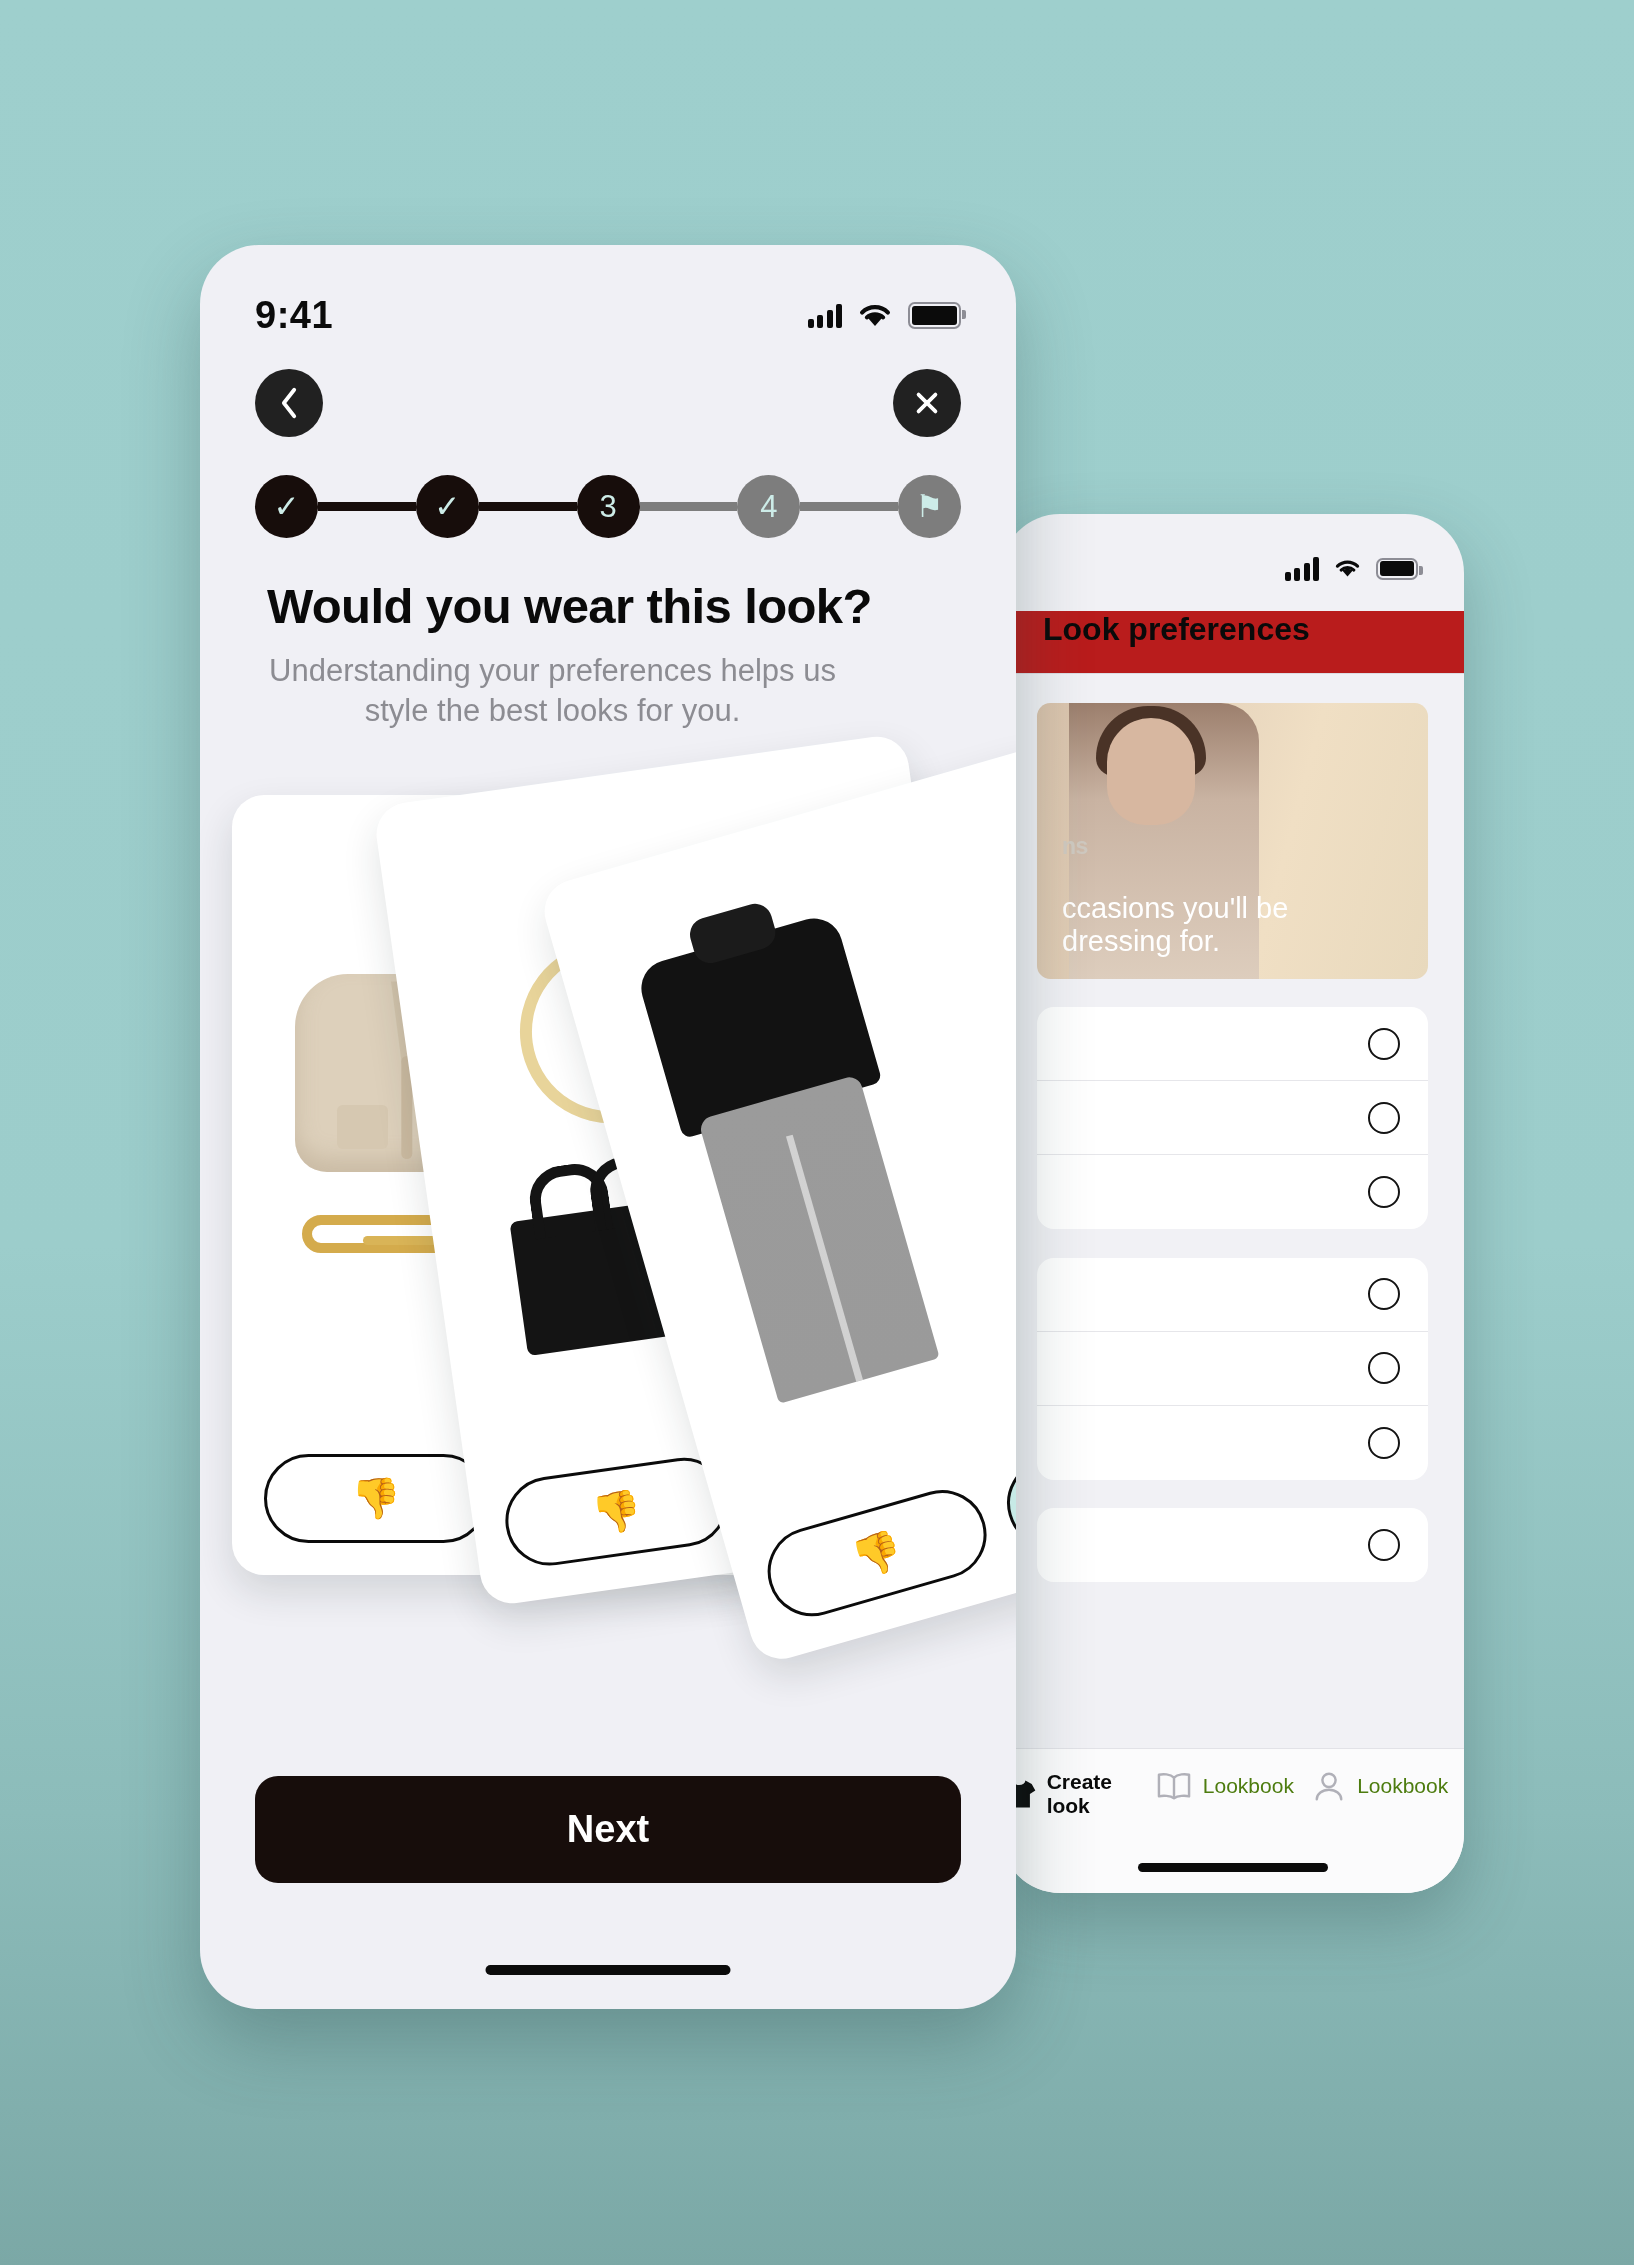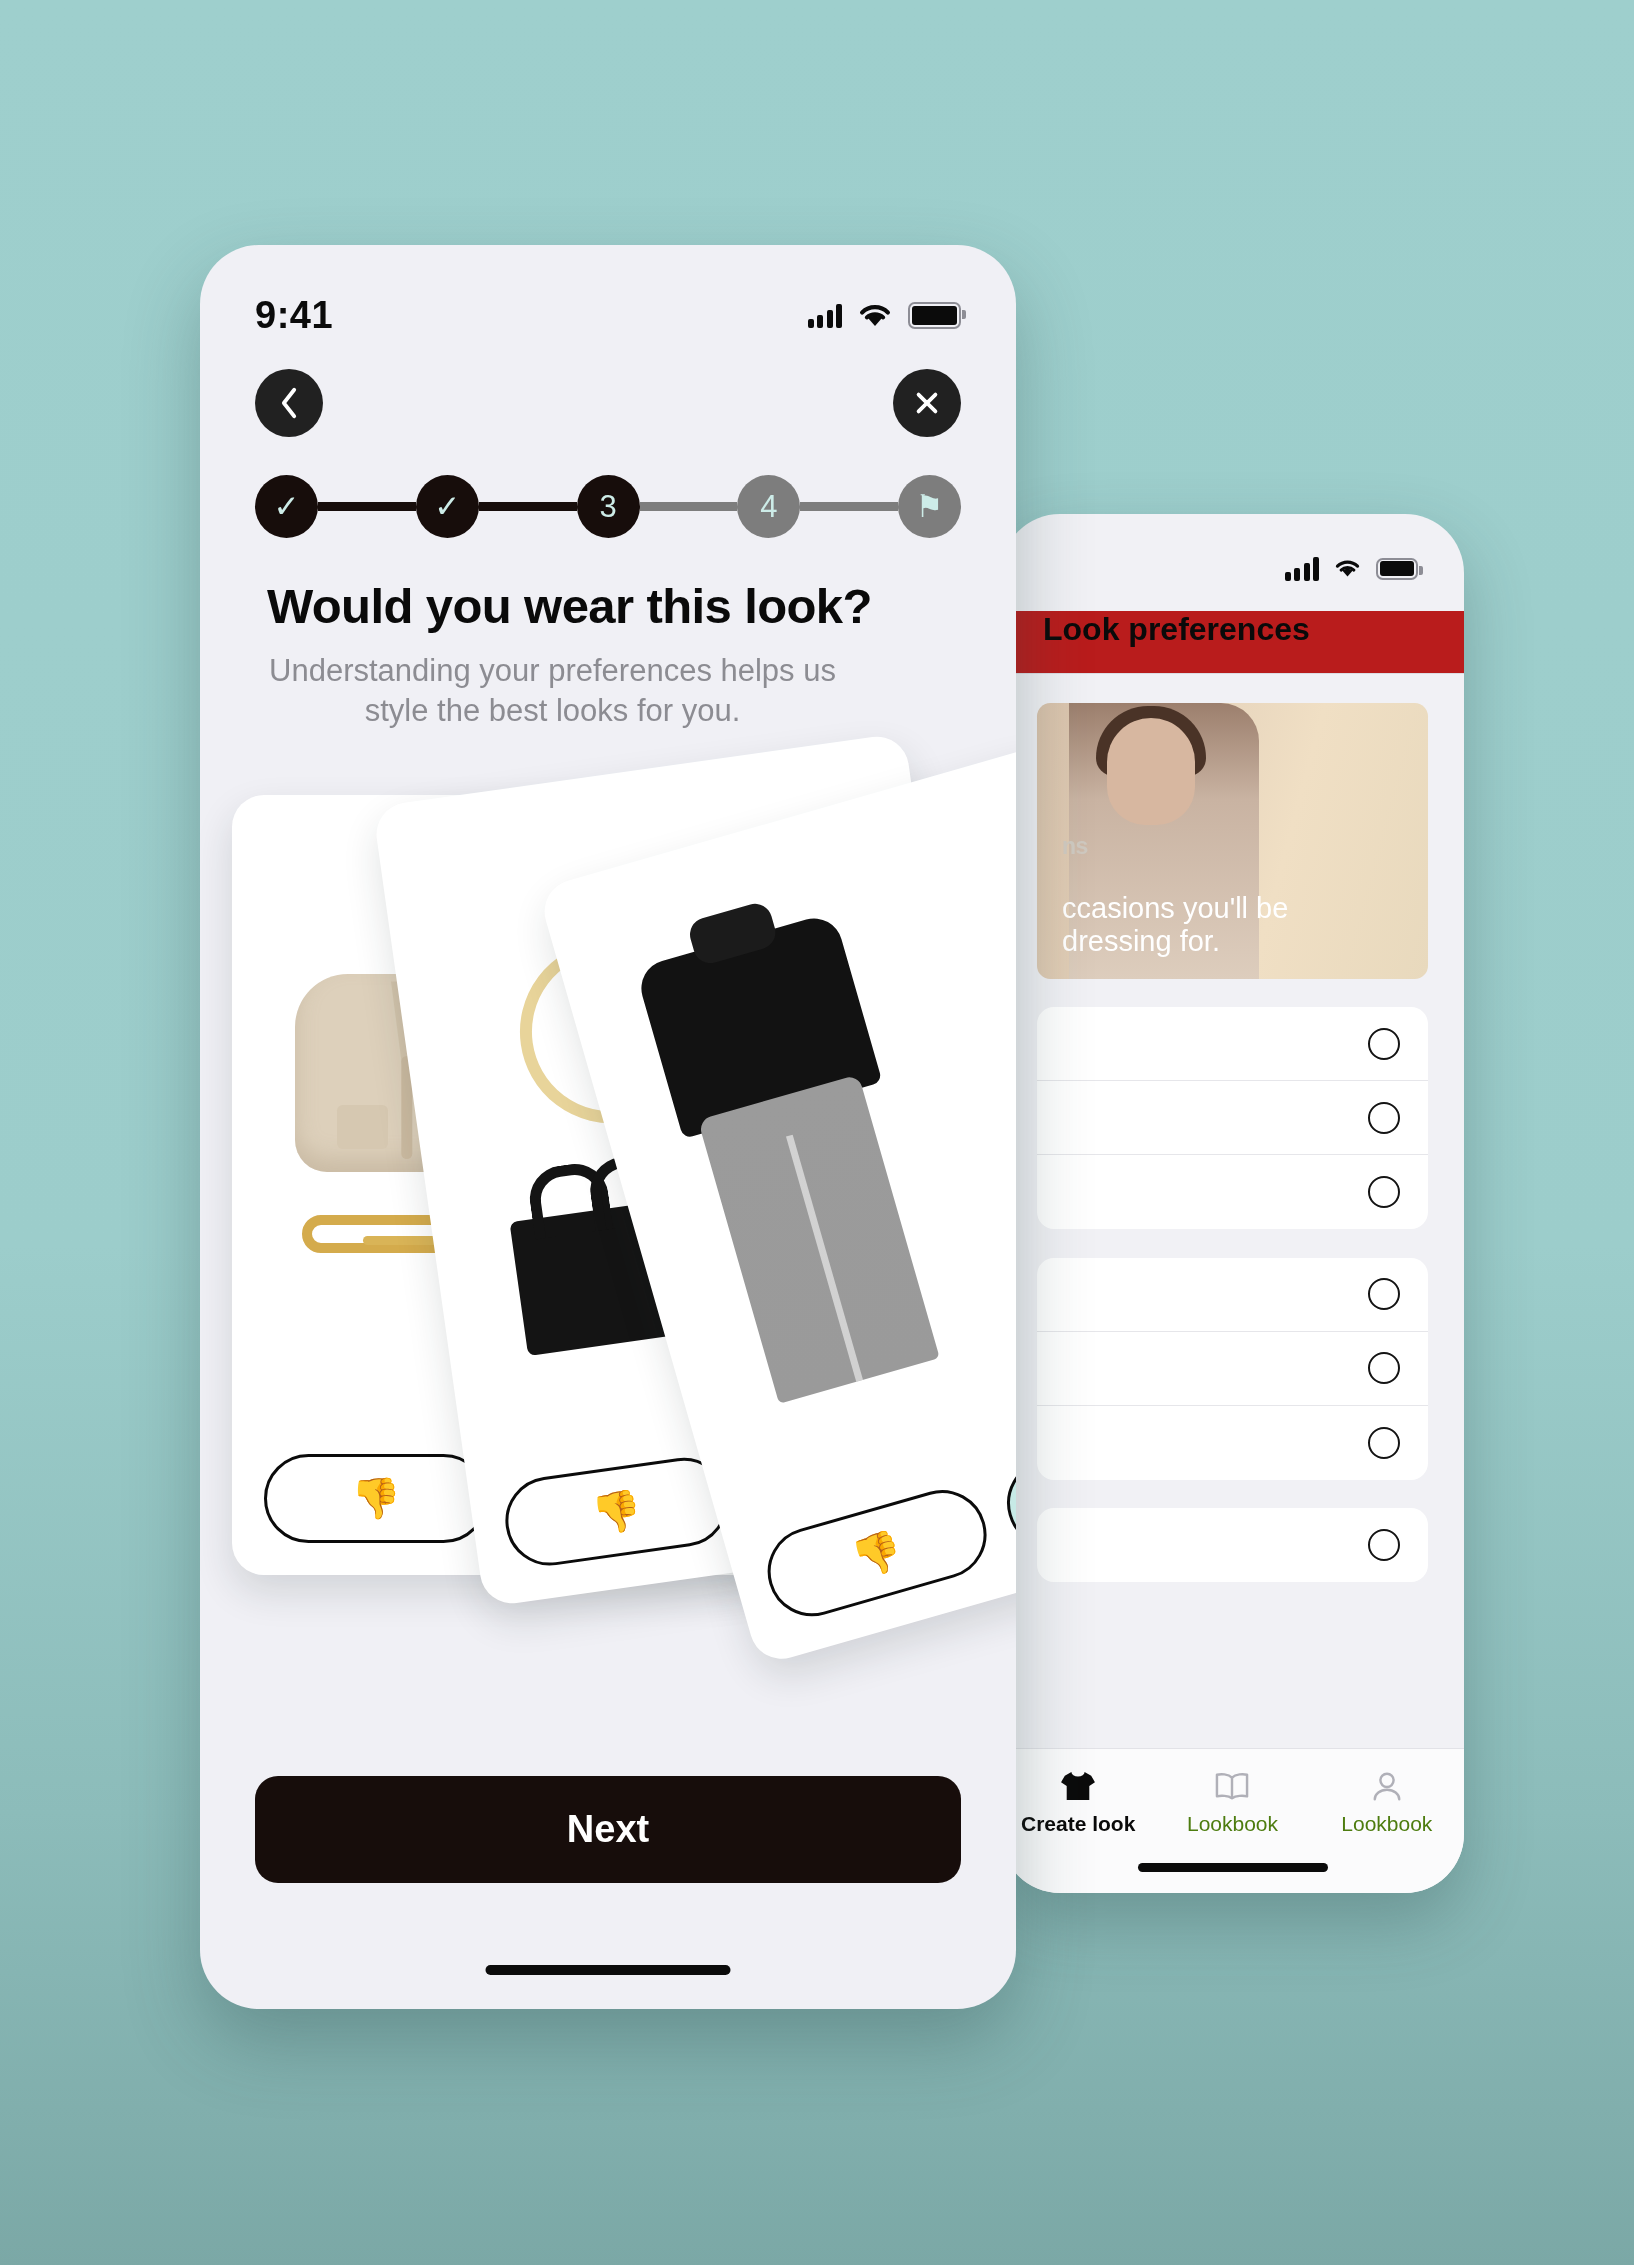--- a/index.html
+++ b/index.html
@@ -244,21 +244,21 @@
   .list-row:last-child { border-bottom: none; }
   .radio {
     width: 32px; height: 32px; border-radius: 50%; border: 2.9px solid #141414;
   }
 
   .tabbar {
     position:absolute; left:0; right:0; bottom: 0; height: 145px;
     background:#fbfbfc; border-top: 1px solid #e2e2e7;
     display:flex; align-items:flex-start; padding-top: 21px;
   }
-  .tab { flex:1 1 0; display:flex; flex-direction:column; align-items:center; gap: 9.5px; cursor:pointer; }
+  .tab { flex:1 1 0; display:flex; flex-direction:row; align-items:center; gap: 9.5px; cursor:pointer; }
   .tab-label { font-size: 21px; }
   .tab.active .tab-label { color:#0a0a0a; font-weight:600; }
   .tab.inactive .tab-label { color:#4d7c0f; }
   #phone-back .home-indicator { bottom: 21px; width: 190px; height: 8.6px; }
 </style>
 </head>
 <body>
 
 <div class="phone" id="phone-back">
 

